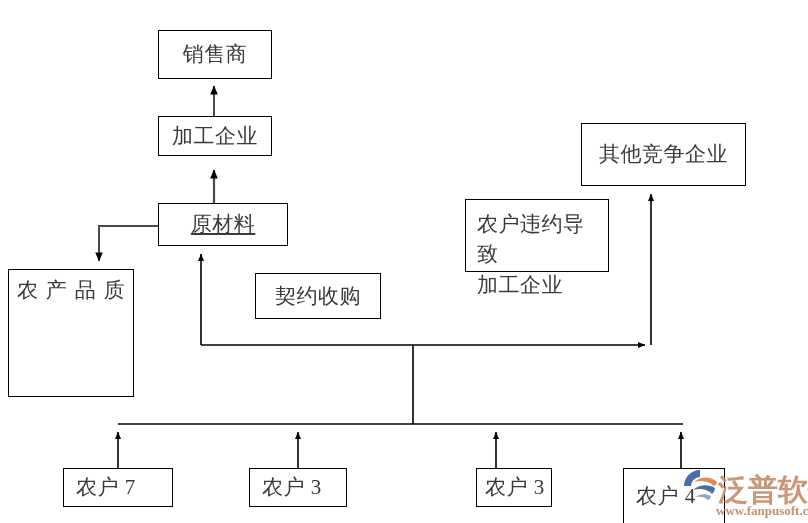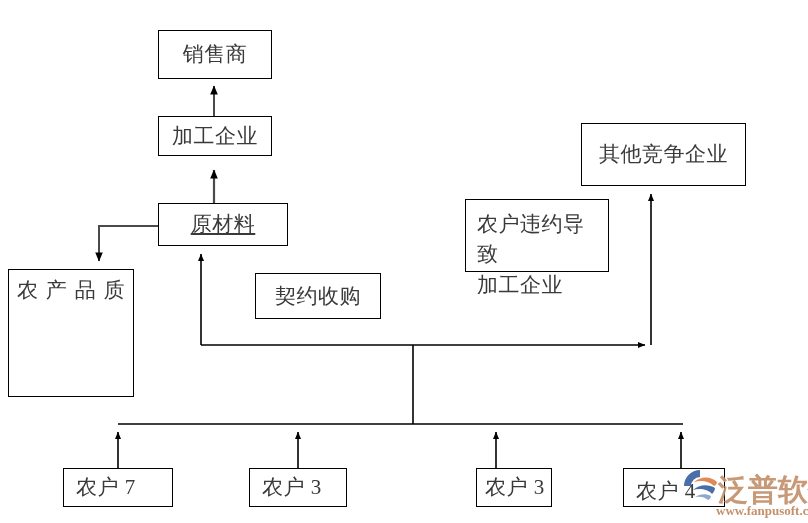--- a/index.html
+++ b/index.html
@@ -161,21 +161,21 @@
   </div>
 
   <div class="node left-pad" style="left:249px; top:468px; width:98px; height:39px;">
     <span>农户 3</span>
   </div>
 
   <div class="node left-pad" style="left:476px; top:468px; width:76px; height:39px;padding-left:8px;">
     <span>农户 3</span>
   </div>
 
-  <div class="node left-pad" style="left:623px; top:468px; width:102px; height:39px;align-items:flex-end;">
+  <div class="node left-pad" style="left:623px; top:468px; width:102px; height:56px;">
     <span>农户 4</span>
   </div>
 
   <div class="wm">
     <svg class="wm-logo" viewBox="0 0 42 40" xmlns="http://www.w3.org/2000/svg">
       <circle cx="19" cy="20" r="18" fill="#ffffff" opacity="0.0"></circle>
       <path d="M3,20 A16,16 0 0 1 19,4 L19,11 A9,9 0 0 0 10,20 Z" fill="#4a6fa8"></path>
       <path d="M36,16 C30,10 20,10 13,16 C20,14 28,15 33,20 C35,19 36,17.5 36,16 Z" fill="#e08a55"></path>
       <path d="M34,22 C28,18 18,18 12,24 C18,22 27,23 31,28 C33,26 34,24 34,22 Z" fill="#4a6fa8"></path>
       <path d="M30,30 C25,27 18,28 14,31 C19,30 24,31 27,34 C29,33 30,31.5 30,30 Z" fill="#8fa8cc"></path>

